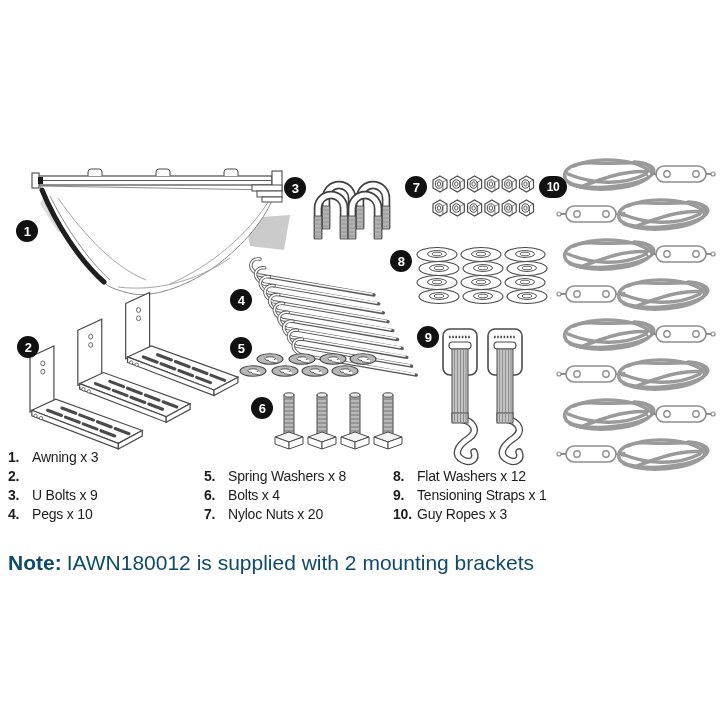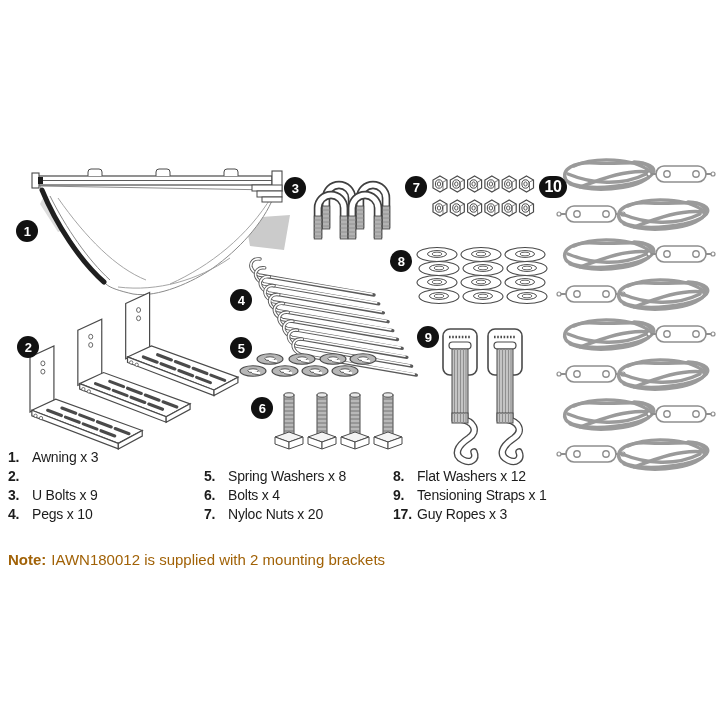--- a/index.html
+++ b/index.html
@@ -7,25 +7,25 @@
   .canvas{
     position:relative;width:720px;height:720px;background:#ffffff;overflow:hidden;
   }
   .art{position:absolute;left:0;top:0;}
   .badge{
     position:absolute;width:22px;height:22px;border-radius:50%;
     background:#111111;color:#ffffff;font-weight:bold;font-size:13px;
     display:flex;align-items:center;justify-content:center;
     letter-spacing:-0.5px;
   }
-  .badge.wide{width:28px;border-radius:11px;font-size:16px;}
+  .badge.wide{width:28px;border-radius:11px;font-size:12px;}
   .parts-col{position:absolute;color:#1c1c1c;font-size:14px;letter-spacing:-0.2px;}
   .prow{display:flex;height:19px;line-height:19px;white-space:nowrap;}
   .pnum{font-weight:bold;width:24px;flex:0 0 24px;}
-  .note{position:absolute;left:8px;top:551px;font-size:15px;color:#a16207;white-space:nowrap;text-align:right;}
+  .note{position:absolute;left:8px;top:551px;font-size:21px;color:#0c4a6e;white-space:nowrap;text-align:right;}
   .note-label{font-weight:bold;margin-right:5px;}
 </style>
 </head>
 <body>
 
 <div class="canvas">
 
   <svg class="art" width="720" height="720" viewBox="0 0 720 720">
     <defs>
 
@@ -291,21 +291,21 @@
   <div class="parts-col" style="left:393px;top:467px">
     <div class="prow">
       <span class="pnum">8.</span>
       <span class="plabel">Flat Washers x 12</span>
     </div>
     <div class="prow">
       <span class="pnum">9.</span>
       <span class="plabel">Tensioning Straps x 1</span>
     </div>
     <div class="prow">
-      <span class="pnum">17.</span>
+      <span class="pnum">10.</span>
       <span class="plabel">Guy Ropes x 3</span>
     </div>
   </div>
 
   <div class="note">
     <span class="note-label">Note:</span><span>IAWN180012 is supplied with 2 mounting brackets</span>
   </div>
 
 </div>
 

